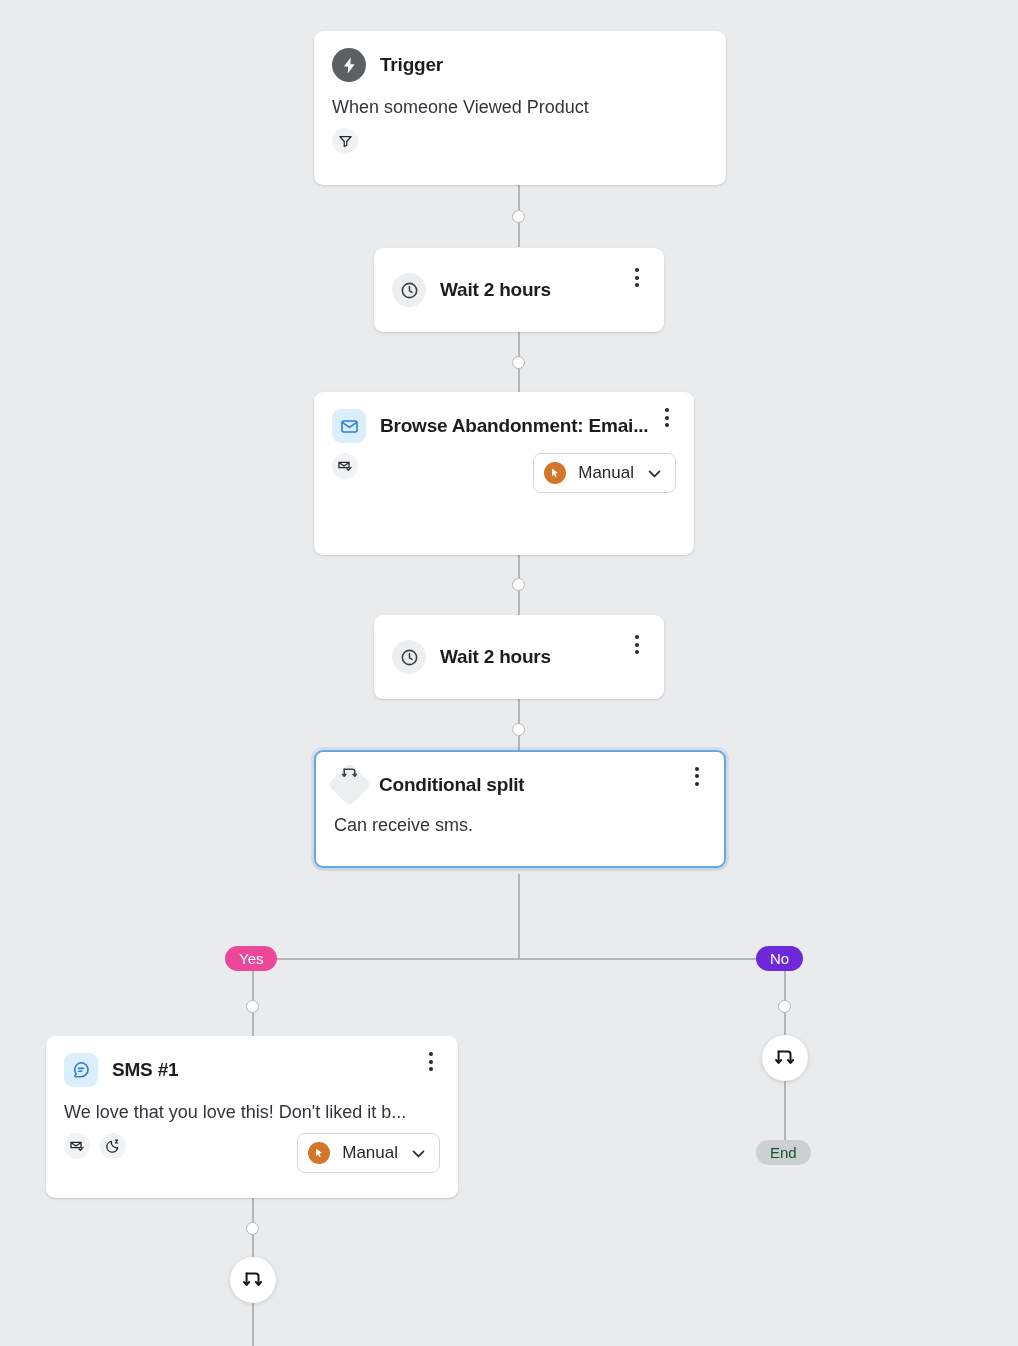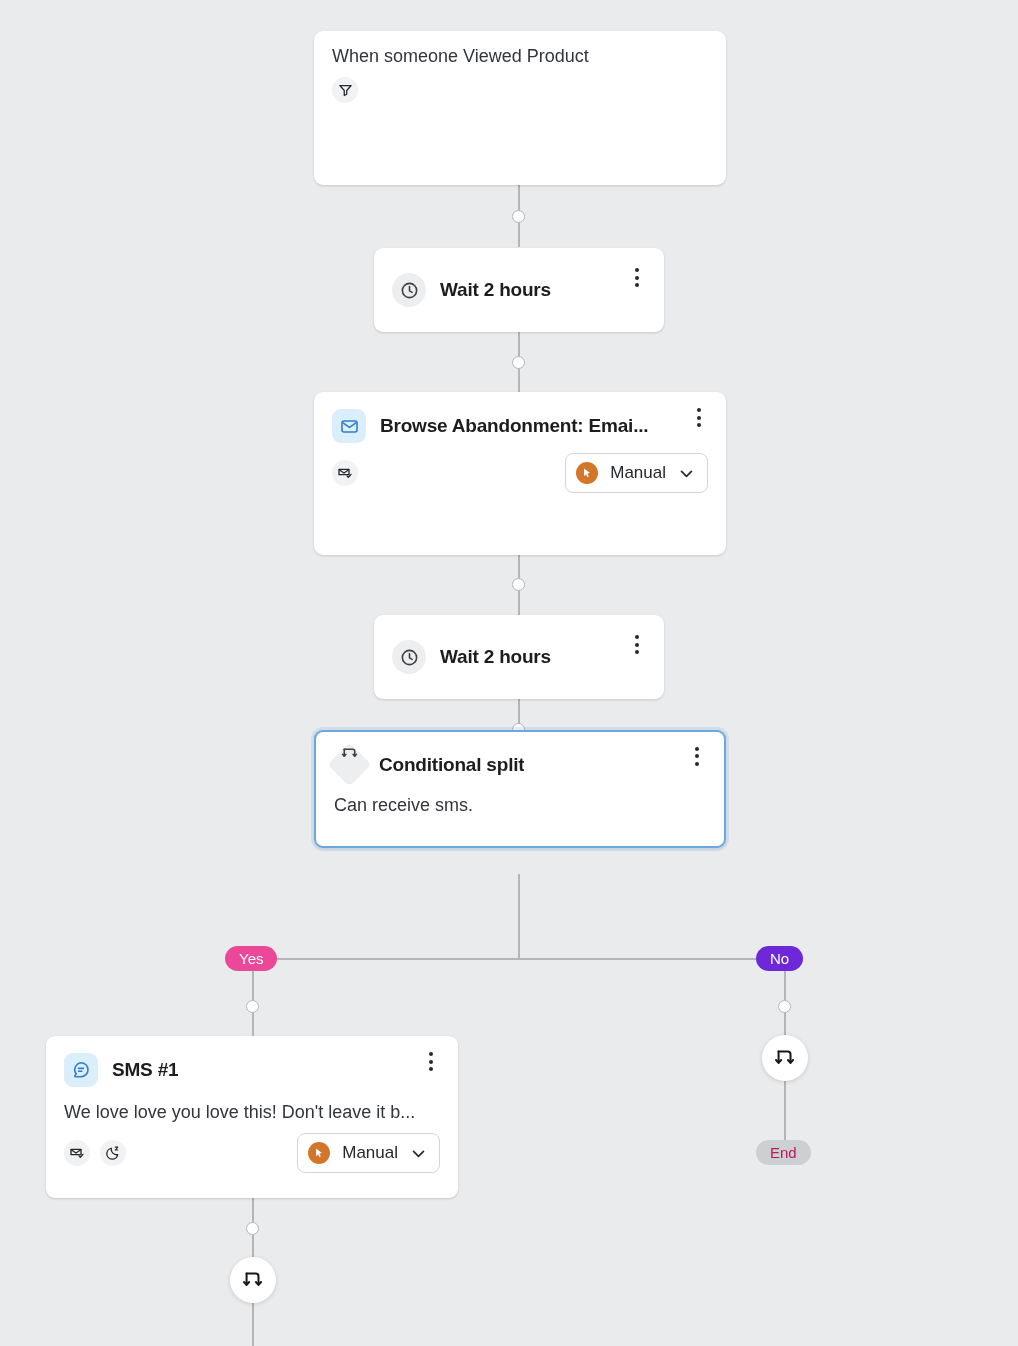--- a/index.html
+++ b/index.html
@@ -65,21 +65,21 @@
   }
   .card-body-text {
     padding: 15px 18px 0 18px;
     font-size: 18px;
     color: #32353a;
     white-space: nowrap;
     overflow: hidden;
   }
   .card-footer {
     display: flex;
-    align-items: center;
+    align-items: flex-start;
     justify-content: space-between;
     padding: 10px 18px 16px 18px;
   }
   .footer-icons {
     display: flex;
     align-items: center;
     gap: 10px;
   }
 
   
@@ -165,21 +165,21 @@
     justify-content: center;
     font-size: 15px;
     color: #ffffff;
     padding: 0 14px;
     cursor: pointer;
   }
   .pill-yes { background: #ec4899; }
   .pill-no  { background: #6d28d9; }
   .pill-end {
     background: #cdd0d3;
-    color: #be185d;
+    color: #14532d;
   }
 
   
   .merge-node {
     position: absolute;
     width: 46px; height: 46px;
     border-radius: 50%;
     background: #ffffff;
     box-shadow: 0 1px 4px rgba(16,24,40,0.16);
     display: flex;
@@ -214,20 +214,28 @@
   <div class="vline" style="left:784px; top:958px; height:80px;"></div>
   <div class="conn-dot" style="left:778px; top:1000px;"></div>
 
   <div class="vline" style="left:784px; top:1080px; height:62px;"></div>
 
   <div class="vline" style="left:252px; top:1198px; height:62px;"></div>
   <div class="conn-dot" style="left:246px; top:1222px;"></div>
   <div class="vline" style="left:252px; top:1302px; height:44px;"></div>
 
   <div class="card" style="left:314px; top:31px; width:412px; height:154px;">
+    <div class="card-head">
+      <span class="chip chip-dark">
+        <svg width="19" height="19" viewBox="0 0 24 24" fill="#ffffff">
+            <path d="M13.5 2 5 13.2h5.3L9.8 22 18.5 10.4H13.2L13.5 2z"></path>
+          </svg>
+      </span>
+      <span class="card-title">Trigger</span>
+    </div>
     <div class="card-body-text">When someone Viewed Product</div>
     <div class="card-footer">
       <div class="footer-icons">
         <span class="mini-chip">
           <svg width="15" height="15" viewBox="0 0 24 24" fill="none" stroke="#25282c" stroke-width="2" stroke-linecap="round" stroke-linejoin="round">
             <path d="M3 4h18l-7 8v6l-4 2v-8L3 4z"></path>
           </svg>
         </span>
       </div>
     </div>
@@ -243,21 +251,21 @@
       </span>
       <span class="card-title">Wait 2 hours</span>
       <span class="kebab">
           <i></i>
           <i></i>
           <i></i>
         </span>
     </div>
   </div>
 
-  <div class="card" style="left:314px; top:392px; width:412px; height:163px;">
+  <div class="card" style="left:314px; top:392px; width:380px; height:163px;">
     <div class="card-head">
       <span class="chip chip-blue">
         <svg width="19" height="19" viewBox="0 0 24 24" fill="none" stroke="#2f7fd0" stroke-width="2" stroke-linejoin="round">
           <rect x="2.5" y="5" width="19" height="14" rx="2.5"></rect>
             <path d="M3.4 7l8.6 6.2L20.6 7"></path>
         </svg>
       </span>
       <span class="card-title" style="max-width:272px;">Browse Abandonment: Emai...</span>
       <span class="kebab">
           <i></i>
@@ -299,21 +307,21 @@
       </span>
       <span class="card-title">Wait 2 hours</span>
       <span class="kebab">
           <i></i>
           <i></i>
           <i></i>
         </span>
     </div>
   </div>
 
-  <div class="card selected" style="left:314px; top:730px; width:412px; height:118px;">
+  <div class="card selected" style="left:314px; top:750px; width:412px; height:118px;">
     <div class="card-head">
       <span class="chip-diamond">
         <svg width="18" height="18" viewBox="0 0 24 24" fill="none" stroke="#3c4045" stroke-width="2.1" stroke-linecap="round" stroke-linejoin="round">
           <path d="M5 4v9"></path>
             <path d="M2.8 10.6 5 13.2l2.2-2.6"></path>
           <path d="M5 4h11a3 3 0 0 1 3 3v6"></path>
             <path d="M16.8 10.6 19 13.2l2.2-2.6"></path>
         </svg>
       </span>
       <span class="card-title">Conditional split</span>
@@ -349,21 +357,21 @@
             <path d="M9 13.4h4"></path>
         </svg>
       </span>
       <span class="card-title">SMS #1</span>
       <span class="kebab">
           <i></i>
           <i></i>
           <i></i>
         </span>
     </div>
-    <div class="card-body-text">We love love you love this! Don't leave it b...</div>
+    <div class="card-body-text">We love that you love this! Don't liked it b...</div>
     <div class="card-footer">
       <div class="footer-icons">
         <span class="mini-chip">
           <svg width="16" height="16" viewBox="0 0 24 24" fill="none" stroke="#25282c" stroke-width="2" stroke-linecap="round" stroke-linejoin="round">
             <path d="M3 6.5h15v8H3z"></path>
               <path d="M3.4 7.2 10.5 12l7.1-4.8"></path>
               <path d="M15 16.3l2 2 4-4.3"></path>
           </svg>
         </span>
         <span class="mini-chip">

